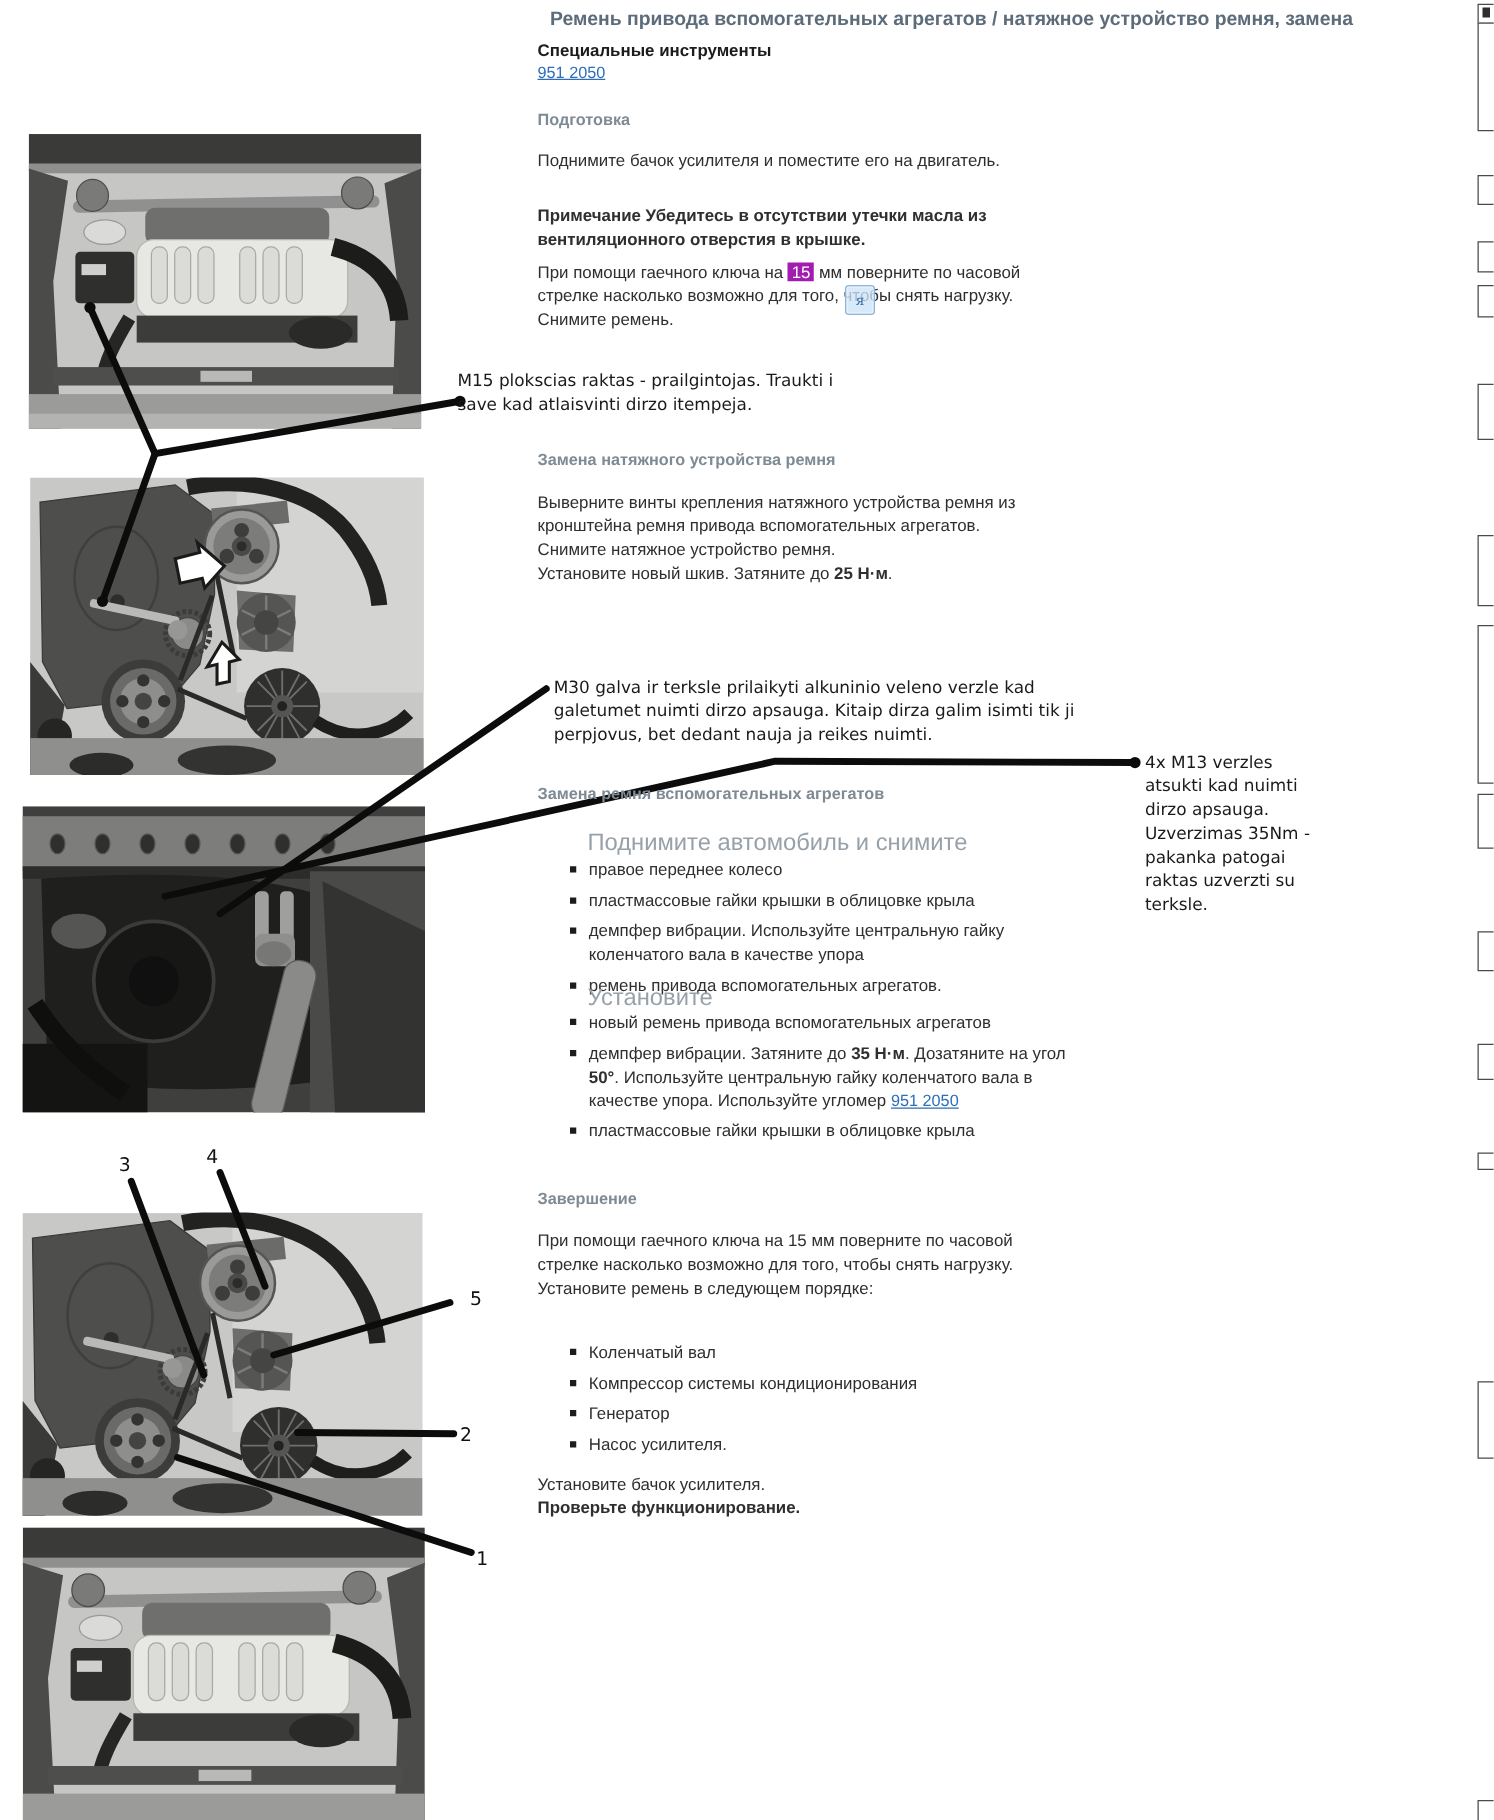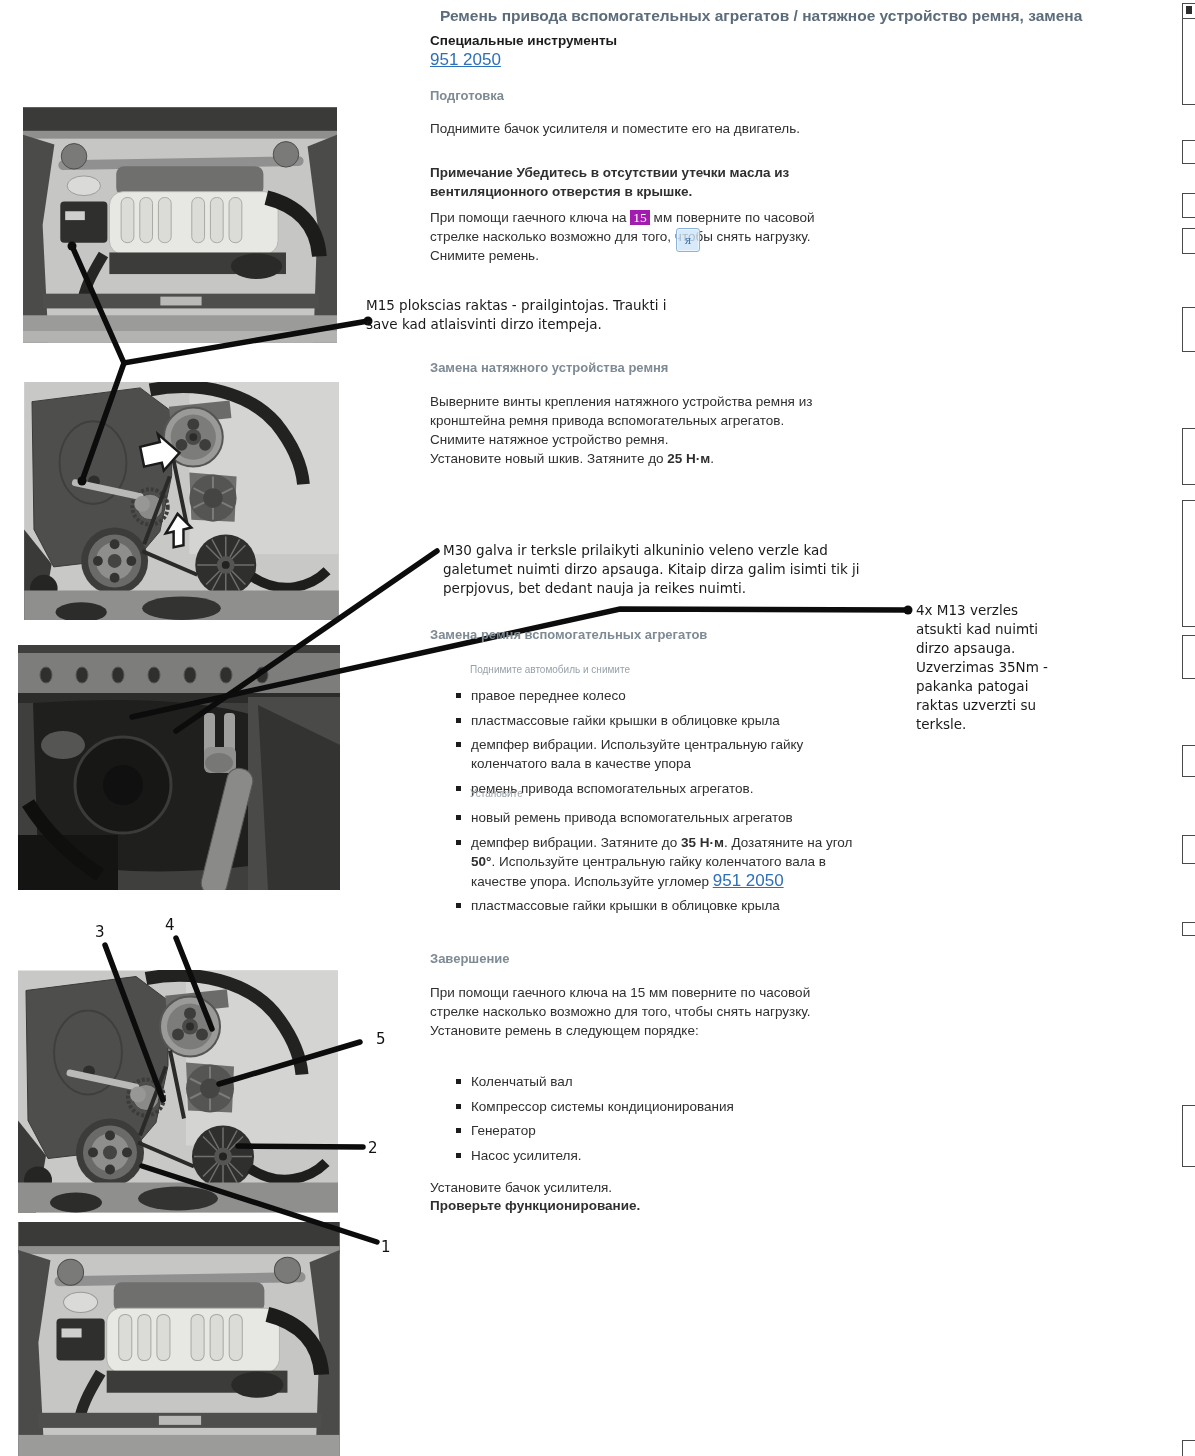--- a/index.html
+++ b/index.html
@@ -2,25 +2,25 @@
 <html><head>
 <meta charset="utf-8">
 <style>
   html,body{margin:0;padding:0;background:#fff;}
   #root{position:relative;width:1195px;height:1456px;background:#fff;overflow:hidden;
         font-family:"Liberation Sans",sans-serif;color:#2f2f2f;}
   .abs{position:absolute;}
   
   .title{font-size:15.5px;font-weight:bold;color:#5d6c7b;margin-left:10px;}
   .h-sec{font-size:13px;font-weight:bold;color:#7e8a94;}
-  .h-sub{font-size:10px;color:#98a1a9;}
+  .h-sub{font-size:19px;color:#98a1a9;}
   .bold-black{font-weight:bold;color:#1c1c1c;}
   .body-t{font-size:13.5px;line-height:19px;color:#2f2f2f;}
-  .lnk{color:#2d6fb8;text-decoration:underline;cursor:pointer;font-size:17px;}
-  .hl{background:#a21caf;color:#fff;padding:0 3px;font-family:Liberation Serif, serif;}
+  .lnk{color:#2d6fb8;text-decoration:underline;cursor:pointer;font-size:13px;}
+  .hl{background:#a21caf;color:#fff;padding:0 3px;}
   .annot{font-family:"DejaVu Sans",sans-serif;font-size:13.5px;line-height:19px;color:#1a1a1a;}
   .num-label{font-family:"DejaVu Sans",sans-serif;font-size:15px;color:#111;}
   ul.sq{list-style:none;margin:1px;padding:0;}
   ul.sq li{position:relative;padding-left:15px;margin:0 0 5.5px 0;font-size:13.5px;line-height:19px;}
   ul.sq li::before{content:"";position:absolute;left:0;top:7px;width:5px;height:5px;background:#1c1c1c;}
   .photo{position:absolute;display:block;}
   .edge-box{position:absolute;width:17px;border:1px solid #4a4a4a;background:#fff;}
   #ovl-icon{position:absolute;left:676px;top:228px;width:22px;height:22px;border:1px solid #8ab4dc;
     border-radius:3px;background:rgba(205,228,247,.78);box-shadow:0 0 0 1px rgba(255,255,255,.5) inset;
     display:flex;align-items:center;justify-content:center;font-size:11px;color:#3c6ea5;

